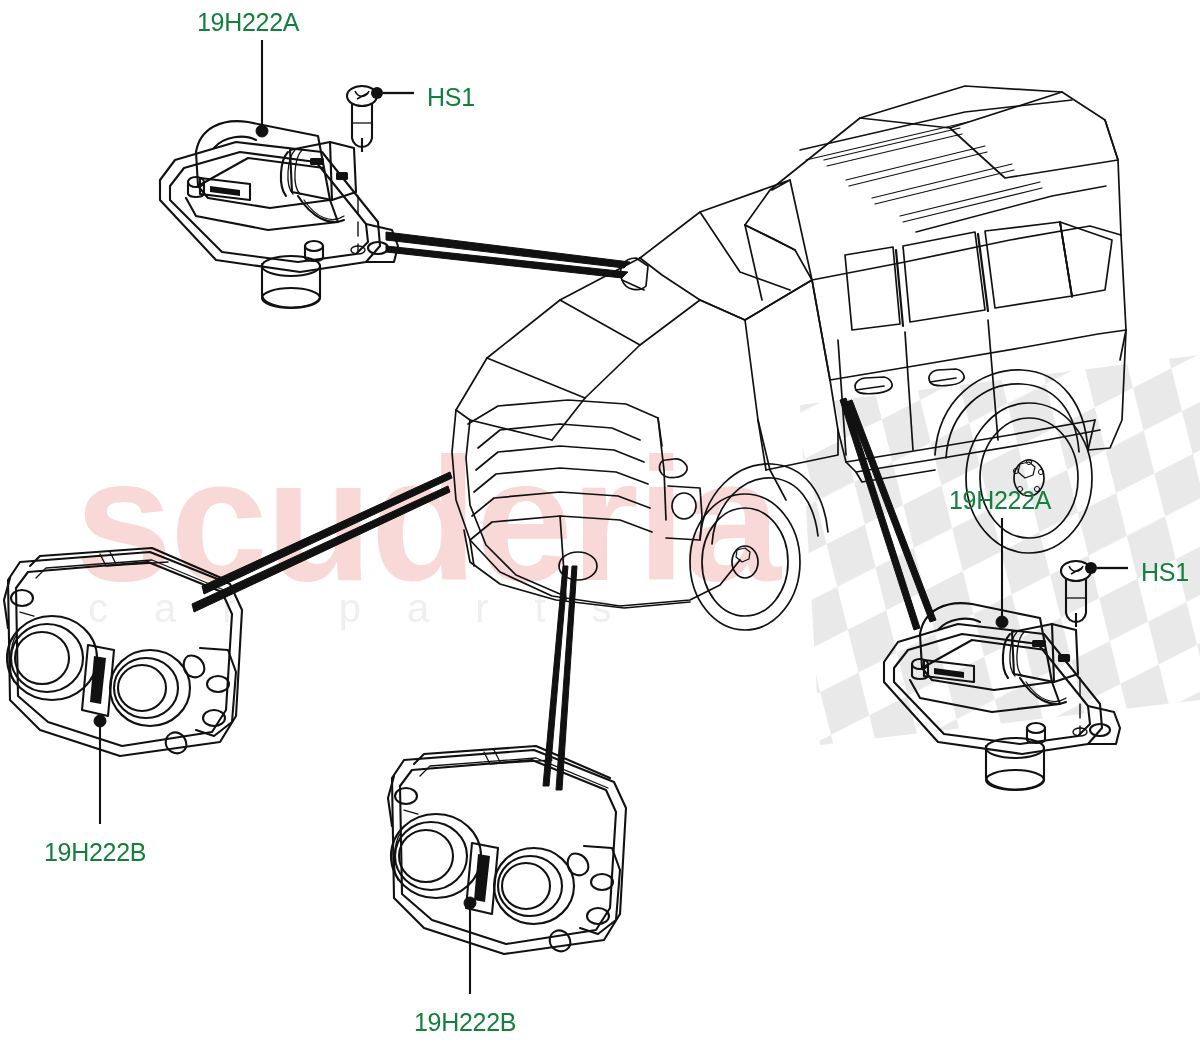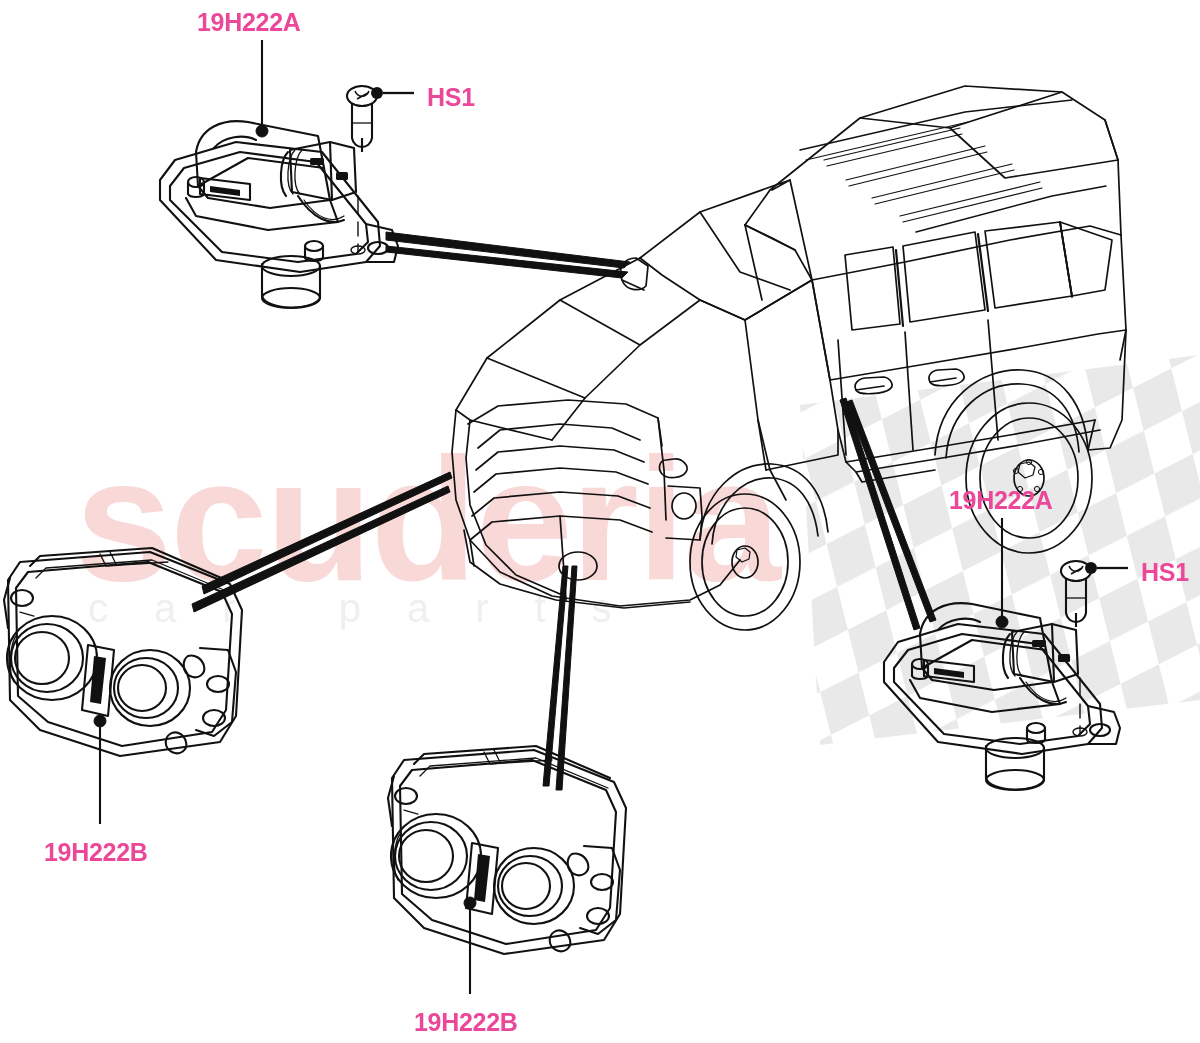--- a/index.html
+++ b/index.html
@@ -1,21 +1,21 @@
 <!DOCTYPE html>
 <html><head>
 <meta charset="utf-8">
 <title>Parts Diagram</title>
 <style>
   html,body{margin:0;padding:0;background:#ffffff;}
   body{width:1200px;height:1043px;position:relative;overflow:hidden;
        font-family:"Liberation Sans","DejaVu Sans",sans-serif;}
   #stage{position:absolute;left:0;top:0;width:1200px;height:1043px;}
   #stage svg{position:absolute;left:0;top:0;}
-  .lbl{position:absolute;color:#ec4899;font-size:25px;font-weight:700;
+  .lbl{position:absolute;color:#15803d;font-size:25px;font-weight:400;
        letter-spacing:-0.3px;white-space:nowrap;line-height:1;}
 </style>
 </head>
 <body>
 
 <div id="stage">
 
 <svg width="1200" height="1043" viewBox="0 0 1200 1043">
   <defs>
     <pattern id="checkerflag" width="86" height="86" patternUnits="userSpaceOnUse" patternTransform="rotate(-27) skewX(-13)">

